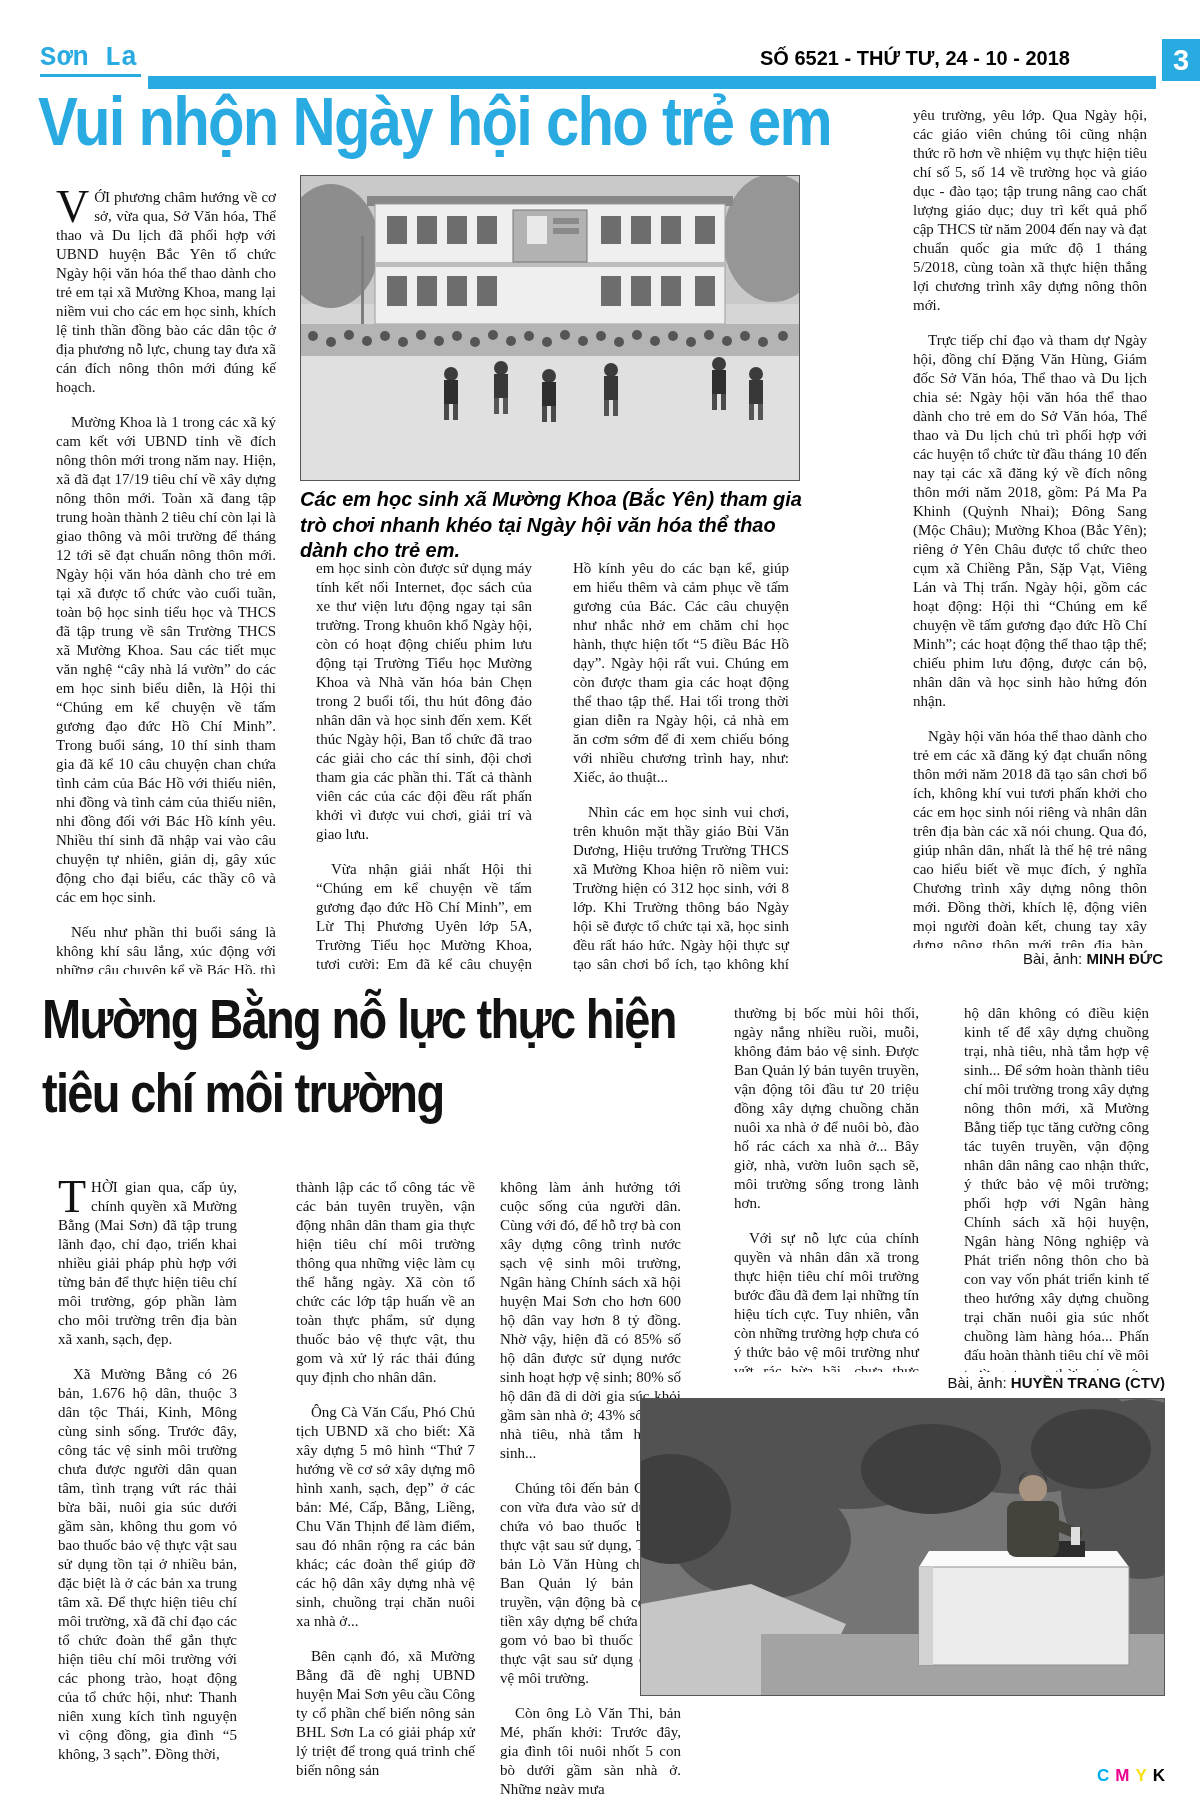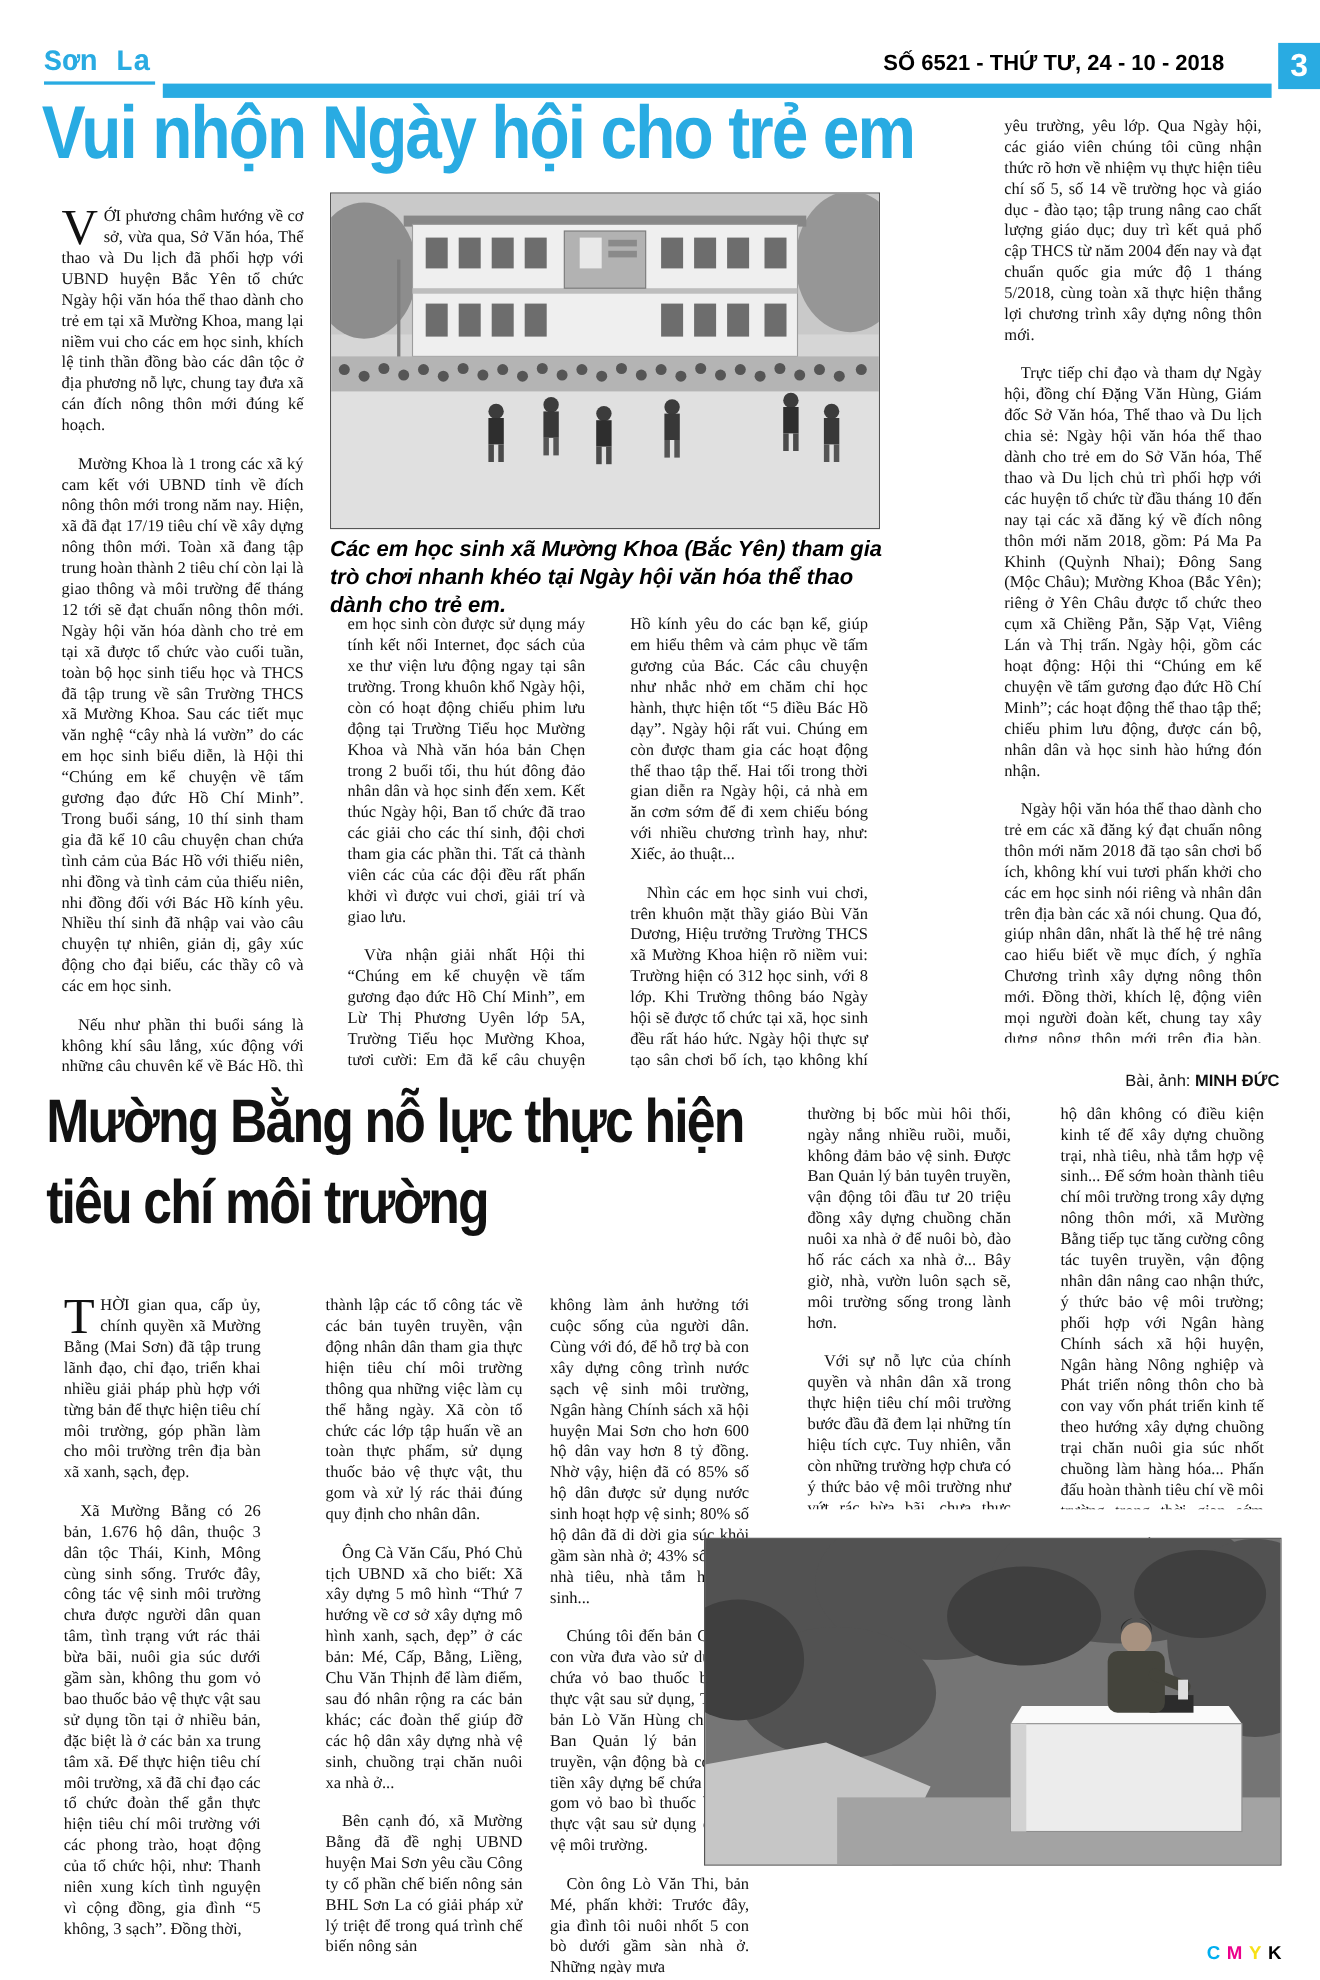--- a/index.html
+++ b/index.html
@@ -8,38 +8,38 @@
   *{margin:0;padding:0;box-sizing:border-box;}
   html,body{background:#fff;}
   .page{position:relative;width:1200px;height:1800px;background:#fff;overflow:hidden;
         font-family:"Liberation Serif",serif;color:var(--ink);}
   .abs{position:absolute;}
   
   .masthead{left:40px;top:44px;font-family:Liberation Mono, monospace;font-weight:bold;
             font-size:27px;color:var(--accent);border-bottom:3px solid var(--accent);
             padding:0 4px 2px 0;line-height:1.05;text-align:center;}
   .header-bar{left:148px;top:76px;width:1008px;height:13px;background:var(--accent);}
-  .issue-line{left:760px;top:47px;width:396px;text-align:center;
+  .issue-line{left:760px;top:47px;width:396px;text-align:left;
               font-family:"Liberation Sans",sans-serif;font-weight:bold;font-size:20px;color:#000;}
   .pagenum{left:1162px;top:39px;width:38px;height:42px;background:var(--accent);color:#fff;
            font-family:"Liberation Sans",sans-serif;font-weight:bold;font-size:29px;
            display:flex;align-items:center;justify-content:center;}
   
   .hl1{left:38px;top:84px;font-family:"Liberation Sans",sans-serif;font-weight:bold;
        font-size:68px;line-height:1.1;color:var(--accent);letter-spacing:-2px;
        white-space:nowrap;transform:scaleX(.88);transform-origin:0 0;}
   .hl2{left:42px;top:982px;font-family:"Liberation Sans",sans-serif;font-weight:bold;
        font-size:56px;line-height:1.32;color:#121212;letter-spacing:-2px;white-space:nowrap;
        transform:scaleX(.84);transform-origin:0 0;}
   
   .col{font-size:15px;line-height:19px;text-align:justify;overflow:hidden;}
   .col p{margin:16px;}
   .col p.ind{text-indent:15px;}
   .dropcap{float:left;font-size:46px;line-height:34px;padding:2px 5px 0 0;font-weight:normal;}
-  .byline{font-family:"Liberation Sans",sans-serif;font-size:15px;text-align:right;margin-top:24px;}
+  .byline{font-family:"Liberation Sans",sans-serif;font-size:15px;text-align:right;}
   .byline .byname{font-weight:bold;}
   
   .photo{border:1px solid #555;background:#ddd;overflow:hidden;}
   .caption{font-family:"Liberation Sans",sans-serif;font-weight:bold;font-style:italic;
            font-size:20px;line-height:1.28;color:#000;}
   
   .cmyk{left:1092px;top:1766px;font-family:"Liberation Sans",sans-serif;font-weight:bold;
         font-size:17px;letter-spacing:1px;}
   .cmyk span{margin-left:5px;}
   .k-c{color:var(--cyan);} .k-m{color:var(--magenta);} .k-y{color:var(--yellow);} .k-k{color:#000;}

